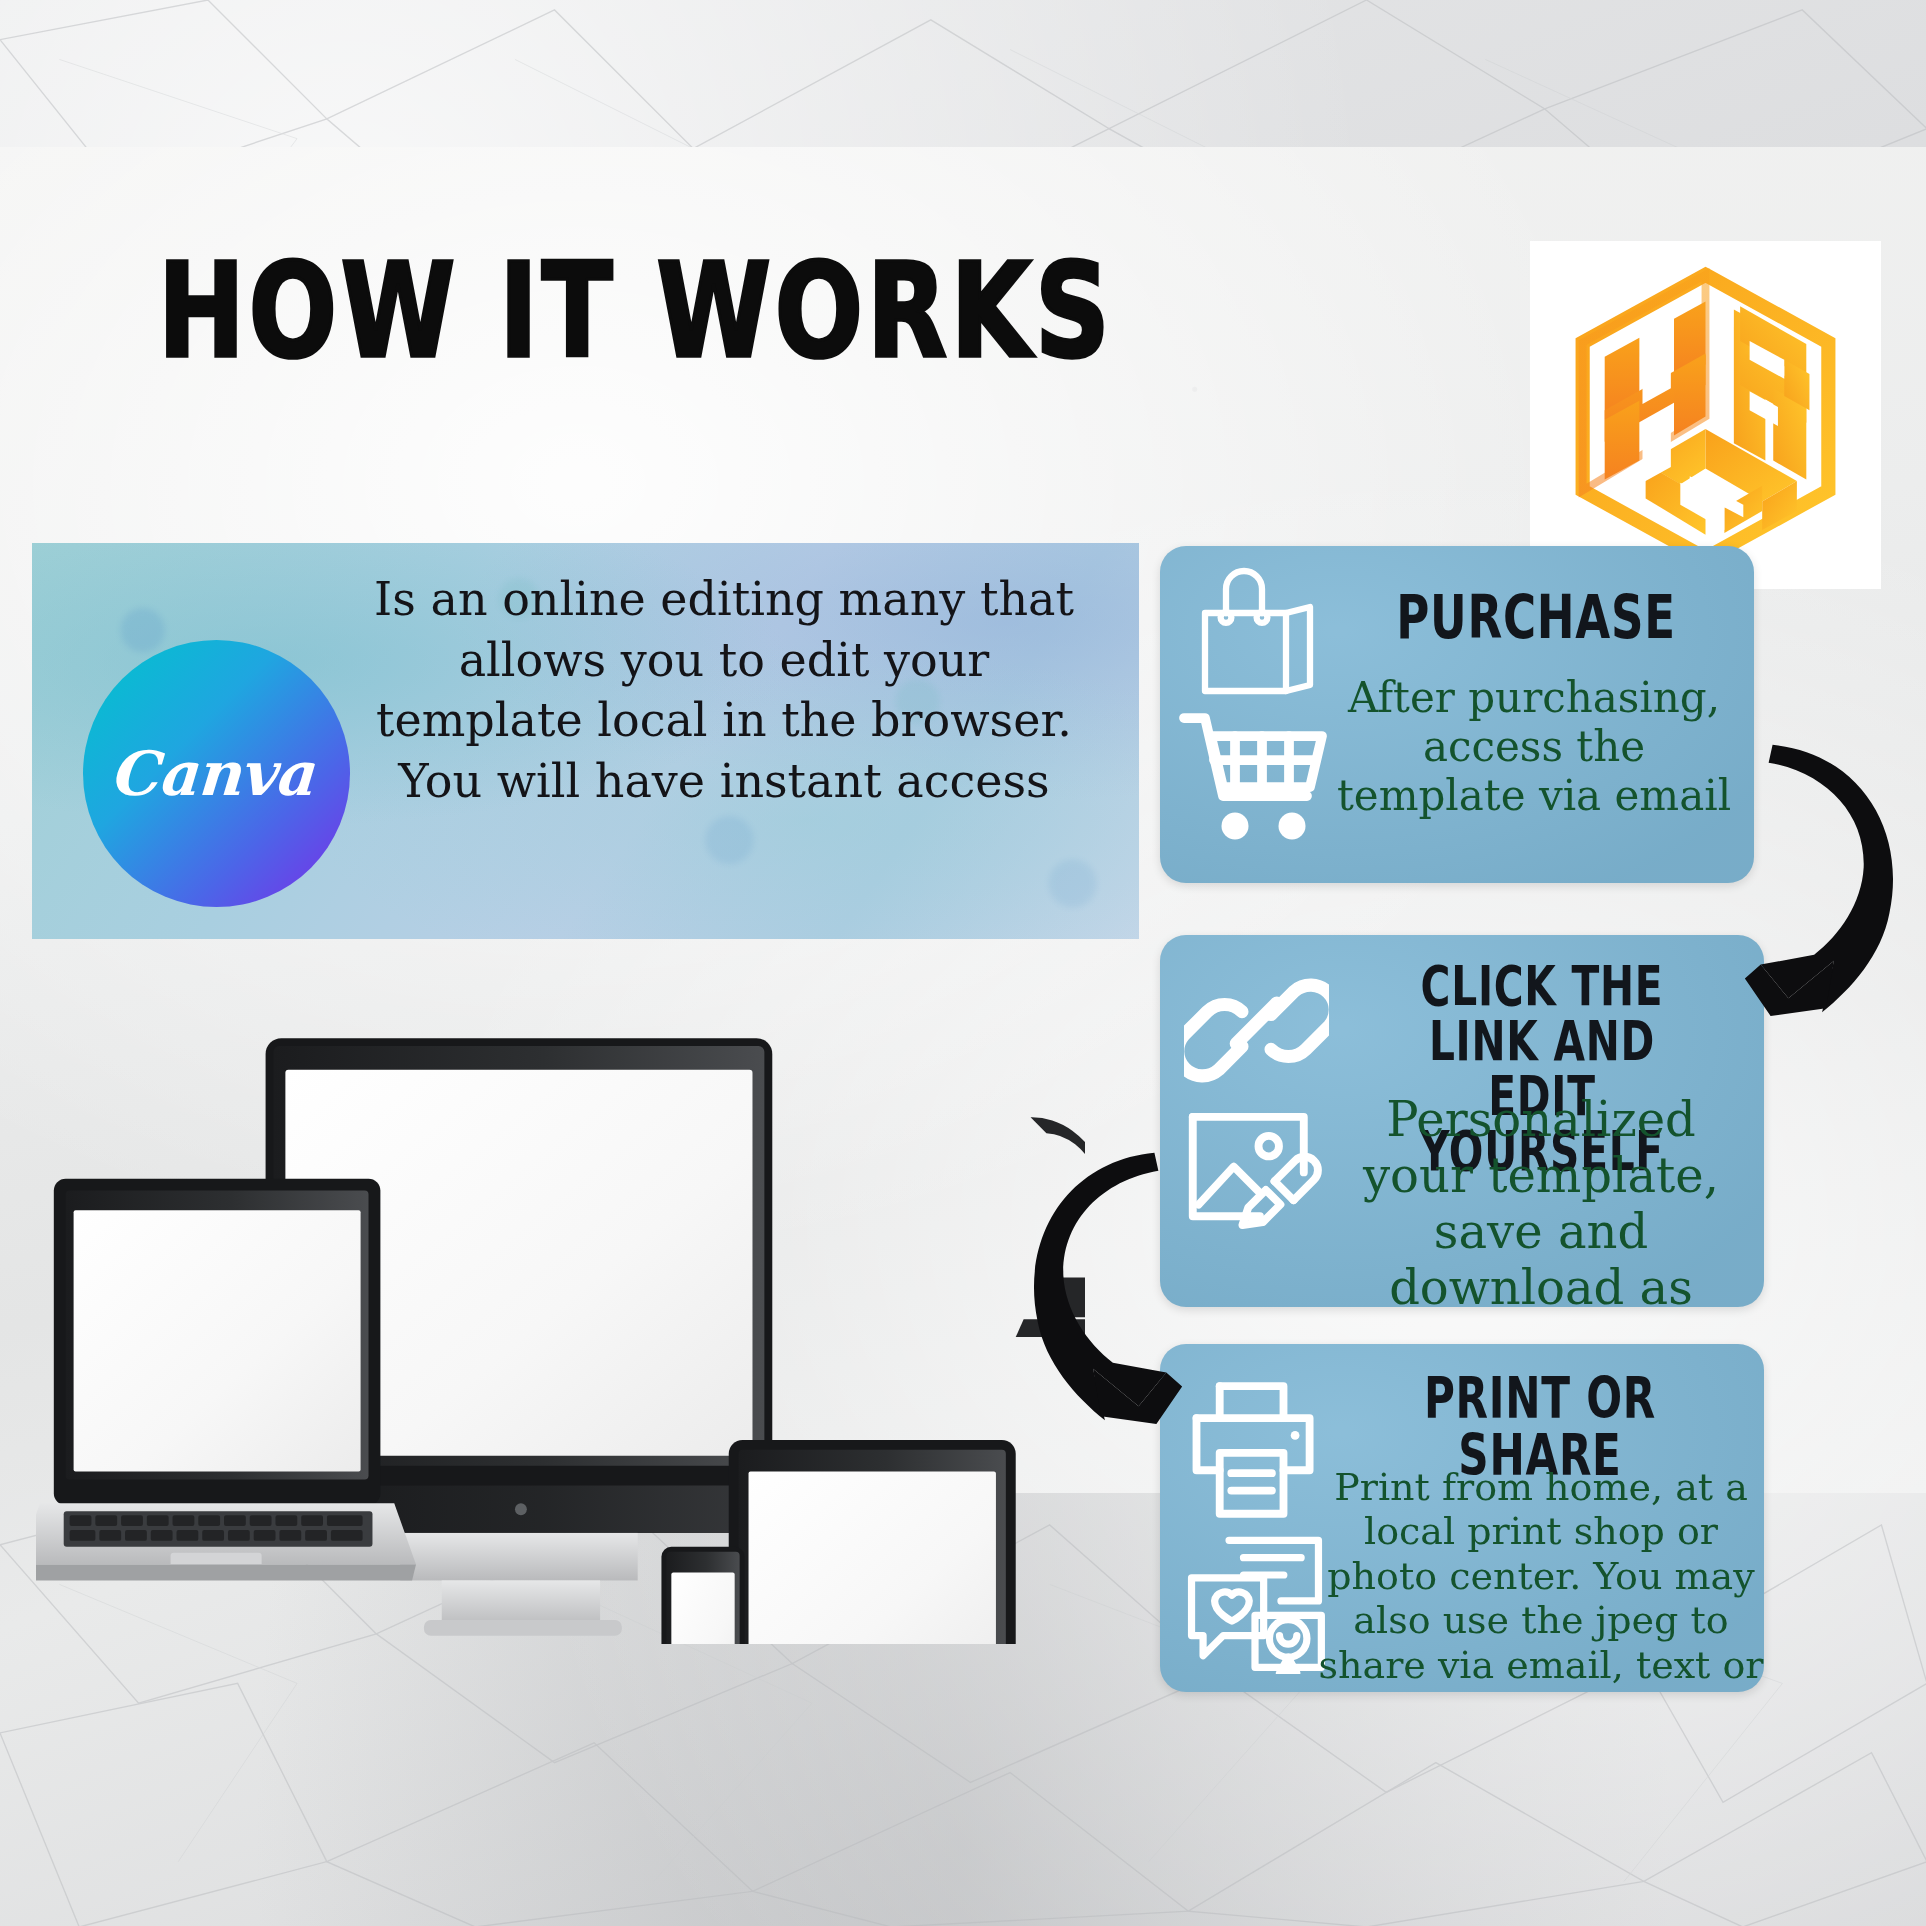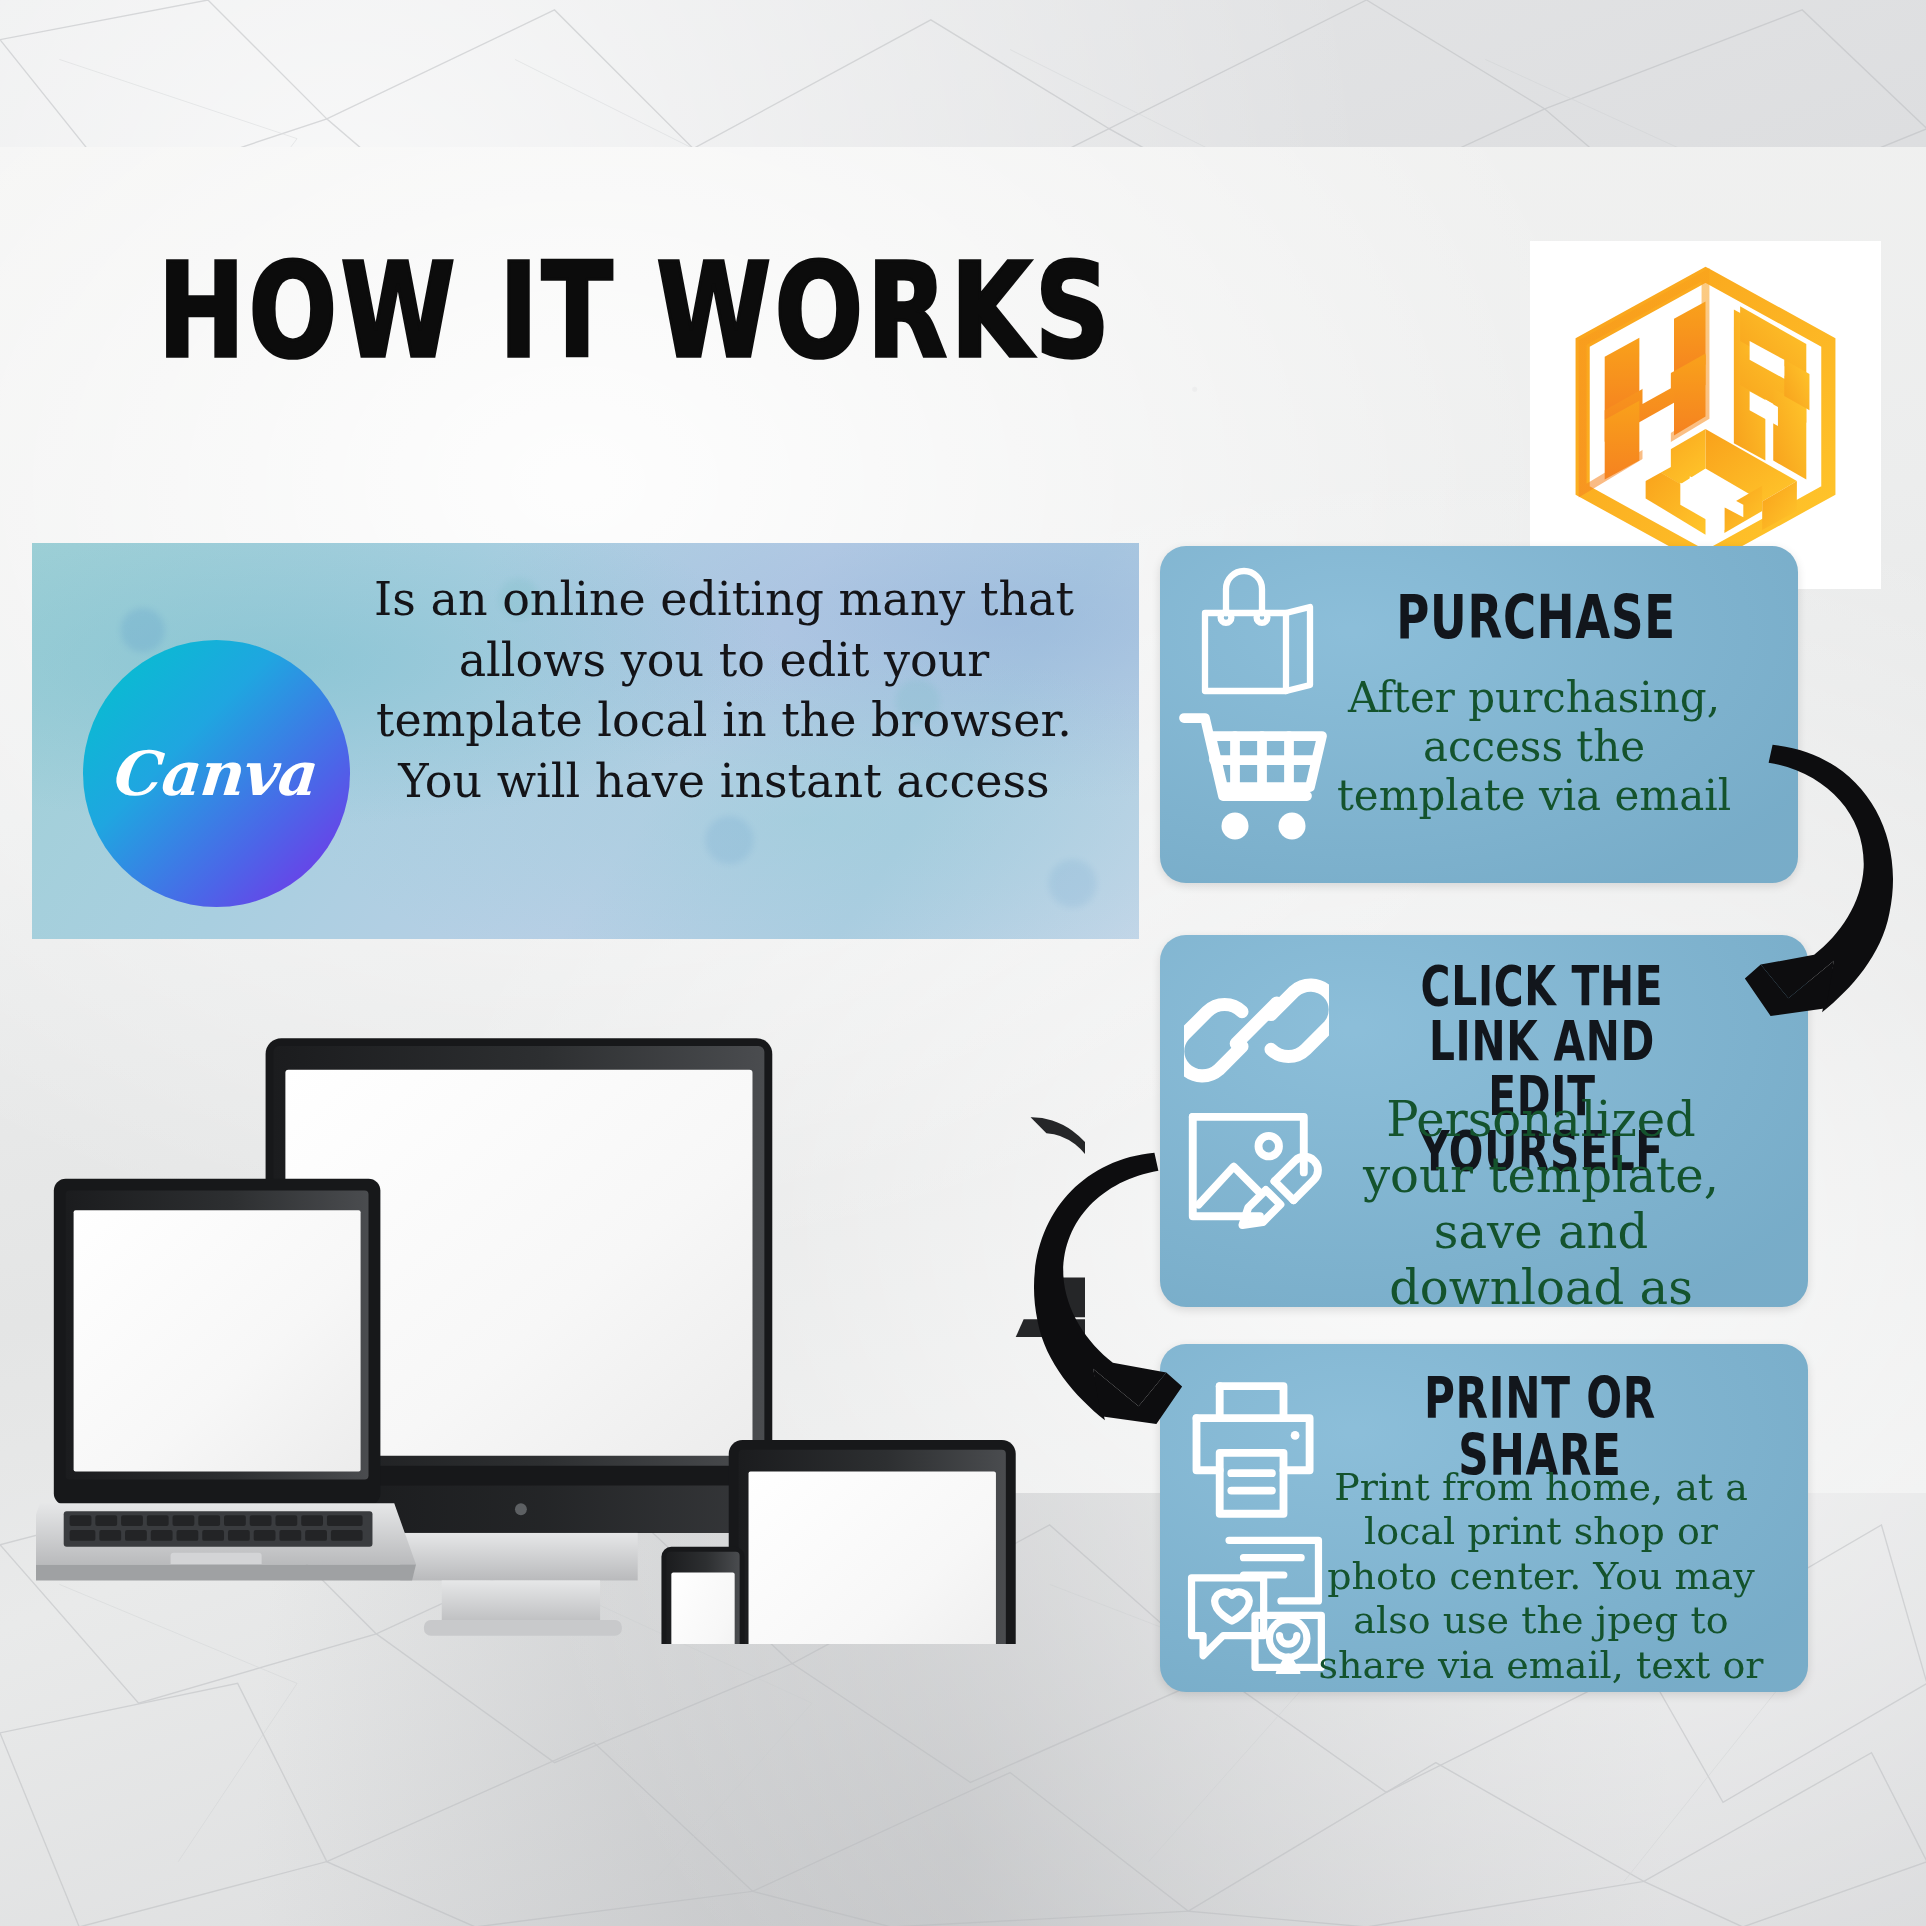--- a/index.html
+++ b/index.html
@@ -94,21 +94,20 @@
   }
 
   
   #devices{position:absolute;left:36px;top:1030px;width:1049px;height:614px;}
 
   
   .card{
     position:absolute;background:#7fb7d5;border-radius:26px;
     box-shadow:0 3px 10px rgba(0,0,0,.12);
     overflow:hidden;
-    padding-left:44px;
   }
   .card::before{
     content:"";position:absolute;inset:0;pointer-events:none;
     background:radial-gradient(ellipse at 30% 25%, rgba(255,255,255,.10), rgba(0,0,0,.06) 85%);
   }
   #card-purchase{left:1160px;top:546px;width:594px;height:337px;}
   #card-click   {left:1160px;top:935px;width:604px;height:372px;}
   #card-print   {left:1160px;top:1344px;width:604px;height:348px;}
 
   .card-icons{position:absolute;left:18px;top:16px;width:173px;}

